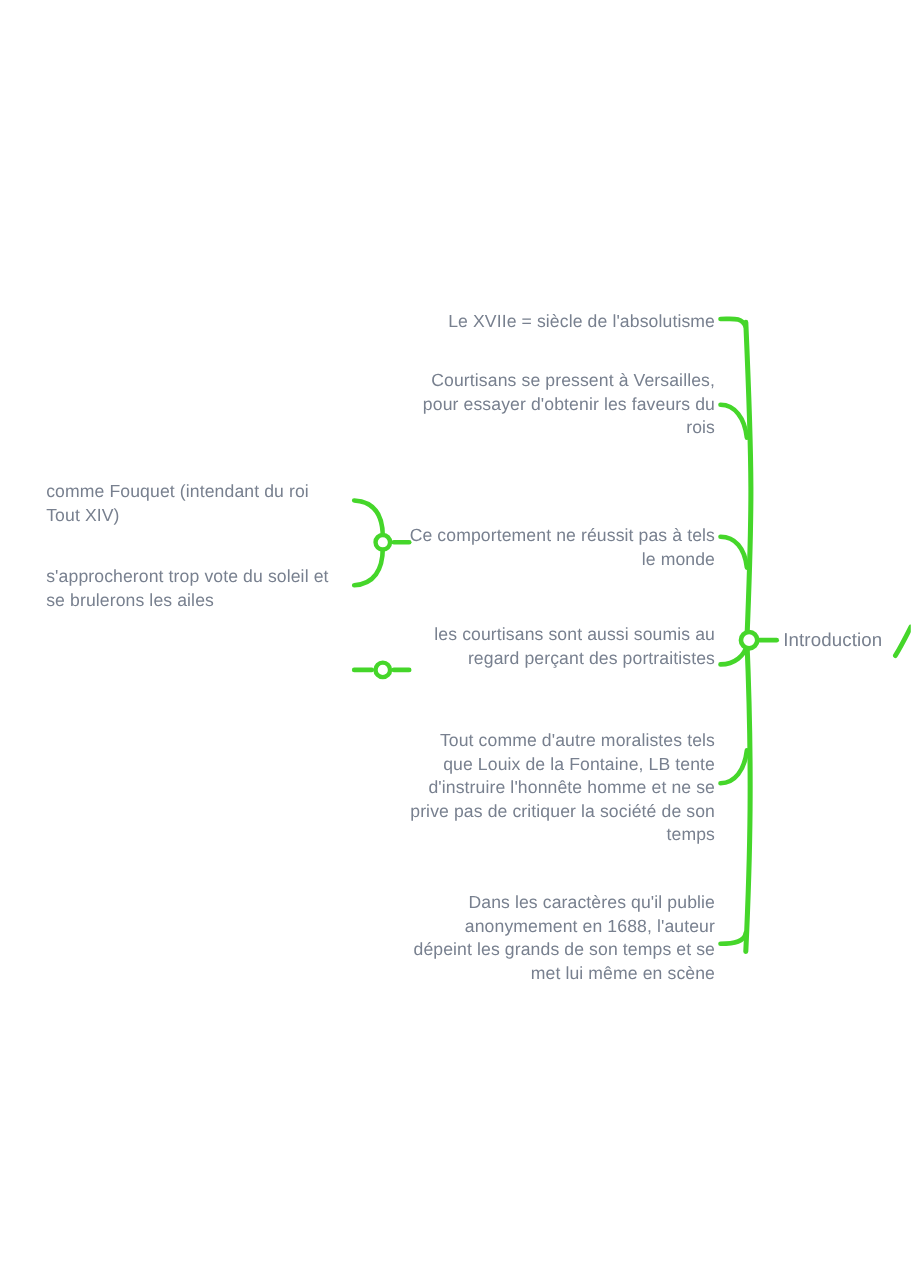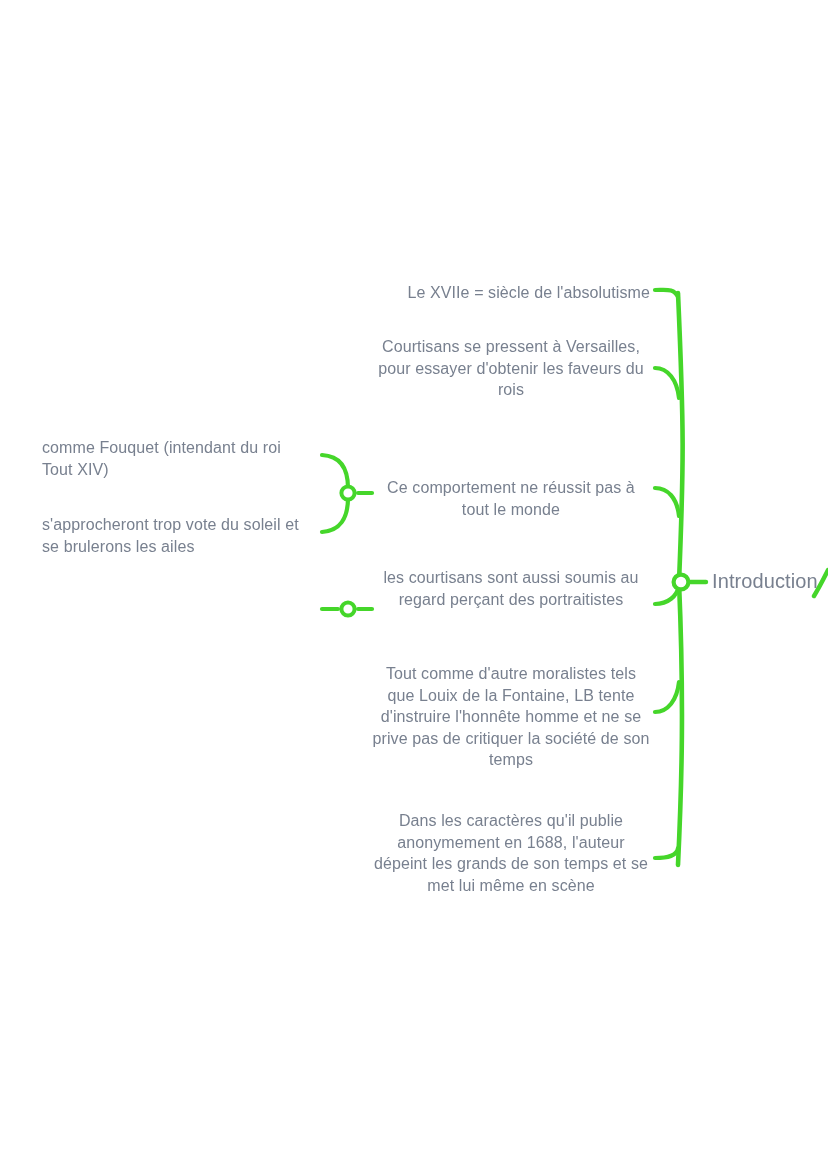--- a/index.html
+++ b/index.html
@@ -40,27 +40,27 @@
     font-size: 16px;
     line-height: 21.5px;
     letter-spacing: 0.1px;
     white-space: pre-line;
   }
 
   
   #node-root {
     left: 712px;
     top: 571px;
-    font-size: 20px;
+    font-size: 17px;
     color: #78808f;
     white-space: nowrap;
   }
 
   
-  .child { width: 278px; left: 372px; text-align: center; }
+  .child { width: 278px; left: 372px; text-align: right; }
 
   #node-c1 { top: 282px; width: 278px; text-align: right; }
   #node-c2 { top: 336px; }
   #node-c3 { top: 477px; }
   #node-c4 { top: 567px; }
   #node-c5 { top: 663px; }
   #node-c6 { top: 810px; }
 
   
   .leaf { text-align: left; }
@@ -105,21 +105,21 @@
       <circle cx="348" cy="609" r="6.6" fill="#ffffff" stroke="#45d62a" stroke-width="4.0"></circle>
     </g>
   </svg>
 
   <div class="node" id="node-root">Introduction</div>
 
   <div class="node child" id="node-c1">Le XVIIe = siècle de l'absolutisme</div>
 
   <div class="node child" id="node-c2">Courtisans se pressent à Versailles, pour essayer d'obtenir les faveurs du rois</div>
 
-  <div class="node child" id="node-c3">Ce comportement ne réussit pas à tout le monde</div>
+  <div class="node child" id="node-c3">Ce comportement ne réussit pas à tels le monde</div>
 
   <div class="node child" id="node-c4">les courtisans sont aussi soumis au regard perçant des portraitistes</div>
 
   <div class="node child" id="node-c5">Tout comme d'autre moralistes tels que Louix de la Fontaine, LB tente d'instruire l'honnête homme et ne se prive pas de critiquer la société de son temps</div>
 
   <div class="node child" id="node-c6">Dans les caractères qu'il publie anonymement en 1688, l'auteur dépeint les grands de son temps et se met lui même en scène</div>
 
   <div class="node leaf" id="node-l1">comme Fouquet (intendant du roi Tout XIV)</div>
 
   <div class="node leaf" id="node-l2">s'approcheront trop vote du soleil et se brulerons les ailes</div>

